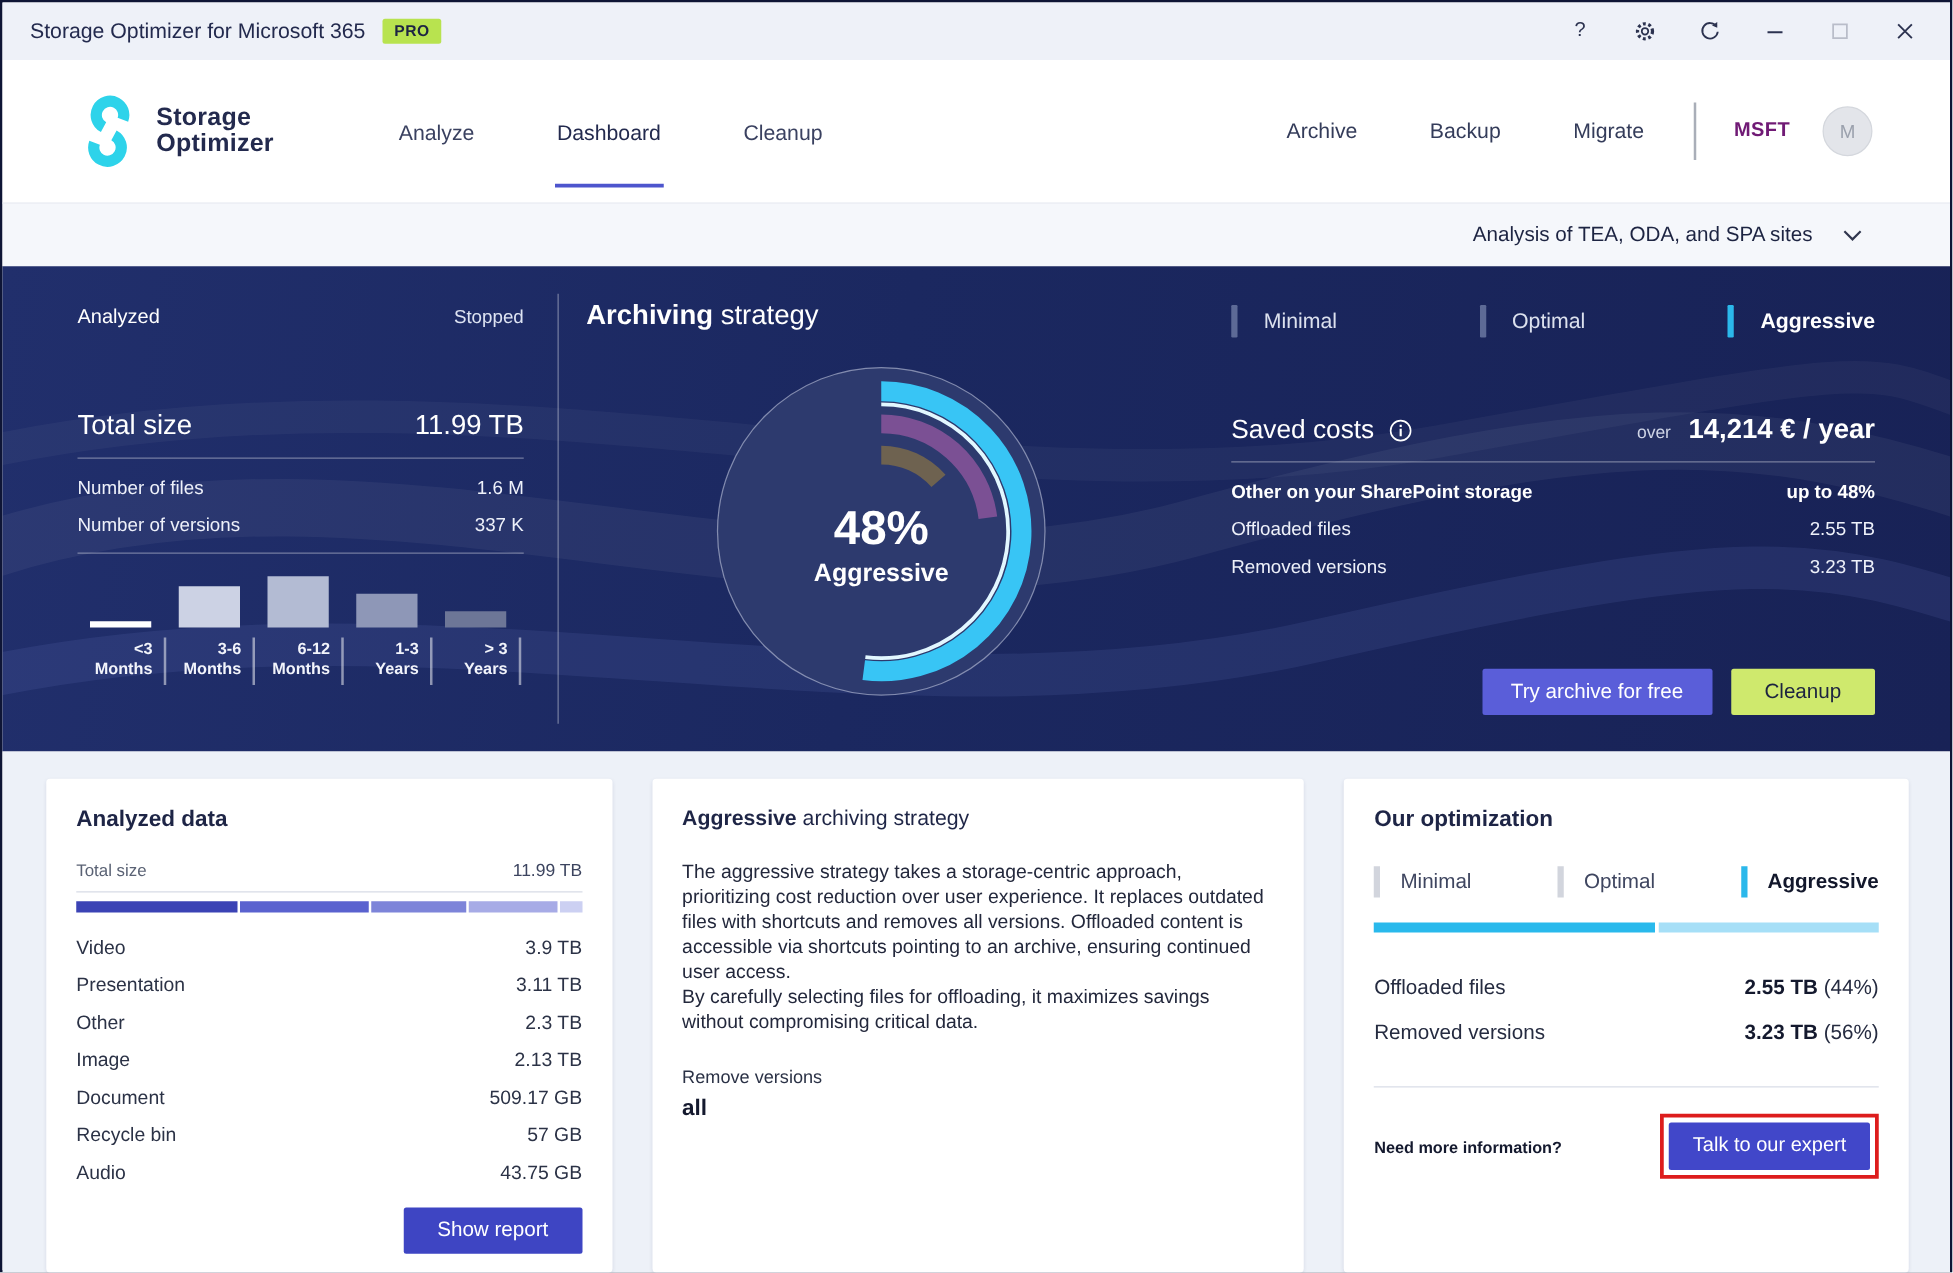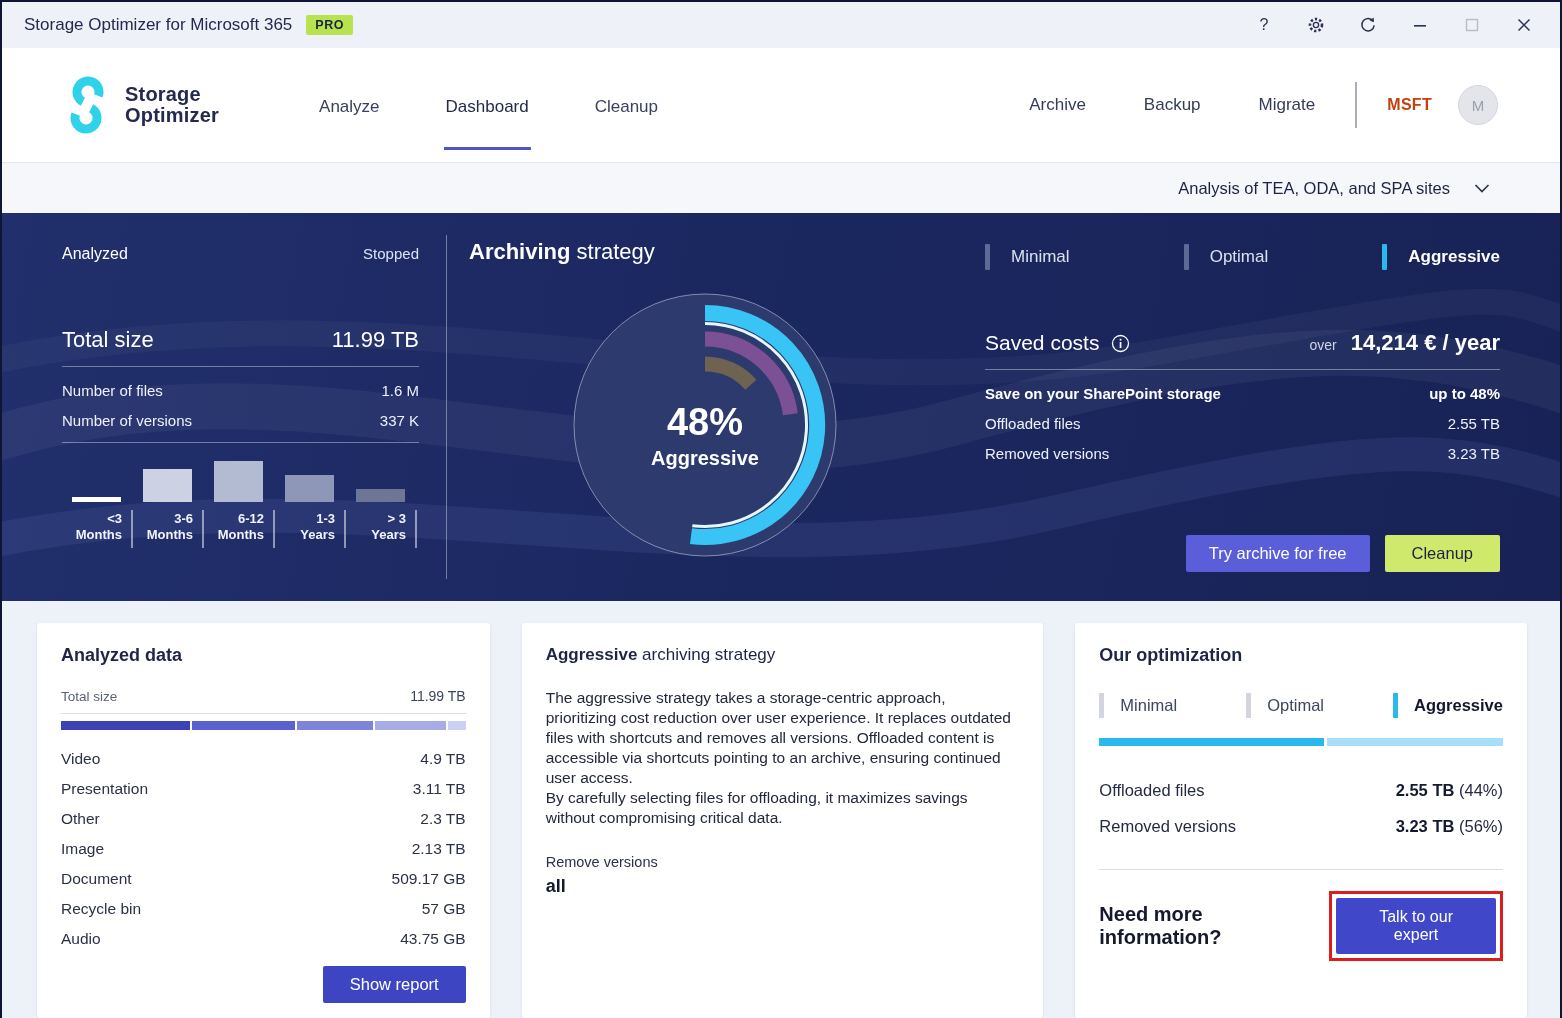--- a/index.html
+++ b/index.html
@@ -18,21 +18,21 @@
   .header { height:115px; background:#fff; border-bottom:1px solid #e4e8f0; display:flex; align-items:center; padding:0 62px 0 60px; flex:0 0 auto; }
   .brand { display:flex; align-items:center; }
   .brand-text { margin-left:13px; font-size:20px; font-weight:bold; color:#232a4e; line-height:21px; letter-spacing:.2px; }
   .main-nav { display:flex; margin-left:98px; gap:62px; height:100%; align-items:center; }
   .nav-tab { font-size:17px; color:#3a4160; padding:36px 2px 30px 2px; border-bottom:3px solid transparent; cursor:pointer; }
   .nav-tab.active { color:#232a4e; border-bottom-color:#4d55cd; }
   .right-nav { margin-left:auto; display:flex; align-items:center; gap:58px; }
   .right-nav .nav-link { font-size:17px; color:#343c5a; cursor:pointer; }
   .acct { display:flex; align-items:center; margin-left:-18px; }
   .acct-sep { width:2px; height:46px; background:#a9aeb8; margin:0 30px 0 0; }
-  .acct-name { font-size:16px; font-weight:bold; color:#c2410c; letter-spacing:.3px; }
+  .acct-name { font-size:16px; font-weight:bold; color:#701a75; letter-spacing:.3px; }
   .avatar { width:40px; height:40px; border-radius:50%; background:#e3e5ea; border:1px solid #d4d7dd; color:#9ba1ad; font-size:15px; display:flex; align-items:center; justify-content:center; margin-left:26px; }
 
   
   .subheader { height:50px; background:#f5f7fb; display:flex; align-items:center; justify-content:flex-end; padding-right:70px; flex:0 0 auto; }
   .subheader .sel-label { font-size:16.5px; color:#1d2442; cursor:pointer; }
   .subheader svg { margin-left:24px; cursor:pointer; }
 
   
   .hero { height:388px; position:relative; background:linear-gradient(100deg,#212f6c 0%,#1b2860 45%,#182256 100%); flex:0 0 auto; overflow:hidden; color:#fff; }
   .hero .waves { position:absolute; inset:0; }
@@ -111,21 +111,21 @@
   .split-bar { margin-top:20px; height:8px; display:flex; gap:3px; }
   .split-bar div { height:100%; }
   .split-labels { display:flex; margin-top:9px; font-size:14px; color:#3a4157; }
   .split-labels span { display:block; text-align:center; }
   .orow { display:flex; justify-content:space-between; align-items:center; font-size:16.5px; color:#252b40; height:36px; }
   .orow .val b { font-size:16.5px; color:#14192e; }
   .orow .val { color:#252b40; }
   .orows { margin-top:26px; }
   .c3-div { height:1px; background:#d9dde7; margin-top:25px; }
   .c3-footer { display:flex; justify-content:space-between; align-items:center; margin-top:21px; }
-  .need-info { font-size:20px; font-weight:bold; color:#14192e; }
+  .need-info { font-size:13px; font-weight:bold; color:#14192e; }
   .red-frame { border:3px solid #dd1d1d; padding:4px; }
   .btn-expert { background:#4147c9; color:#fff; font-size:16px; padding:10px 19px; }
 </style>
 </head>
 <body>
 
 <div class="window">
 
   <div class="titlebar">
     <span class="title">Storage Optimizer for Microsoft 365</span>
@@ -300,21 +300,21 @@
               <rect x="8.7" y="4.8" width="1.7" height="1.8" fill="#fff"></rect>
           </svg>
         </span>
         <span class="saved-val">
           <span class="saved-over">over</span><span>14,214 € / year</span>
         </span>
       </div>
       <div class="hdiv" style="margin-top:13px;"></div>
       <div class="hr-rows">
         <div class="hrow boldrow">
-          <span>Save on your SharePoint storage</span>
+          <span>Other on your SharePoint storage</span>
             <span>up to 48%</span>
         </div>
         <div class="hrow">
           <span>Offloaded files</span>
             <span>2.55 TB</span>
         </div>
         <div class="hrow">
           <span>Removed versions</span>
             <span>3.23 TB</span>
         </div>
@@ -337,21 +337,21 @@
       <div class="ts-bar">
           <div class="seg" style="width: 32.5%; background: rgb(59, 67, 181);"></div>
           <div class="seg" style="width: 26%; background: rgb(90, 98, 207);"></div>
           <div class="seg" style="width: 19.2%; background: rgb(125, 132, 217);"></div>
           <div class="seg" style="width: 17.8%; background: rgb(167, 171, 230);"></div>
           <div class="seg" style="width: 4.5%; background: rgb(204, 208, 242);"></div>
         </div>
       <div class="drows">
         <div class="drow">
             <span>Video</span>
-            <span>4.9 TB</span>
+            <span>3.9 TB</span>
           </div>
         <div class="drow">
             <span>Presentation</span>
             <span>3.11 TB</span>
           </div>
         <div class="drow">
             <span>Other</span>
             <span>2.3 TB</span>
           </div>
         <div class="drow">

